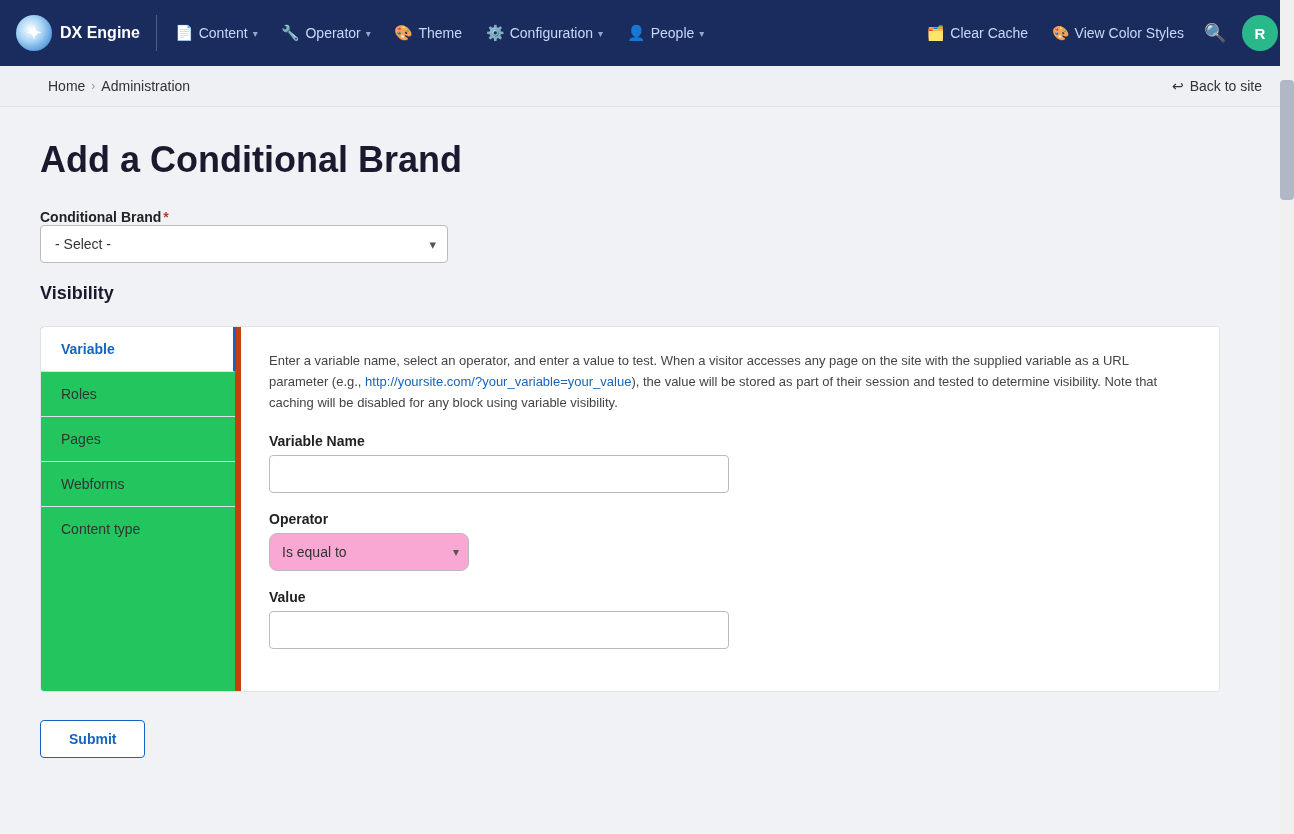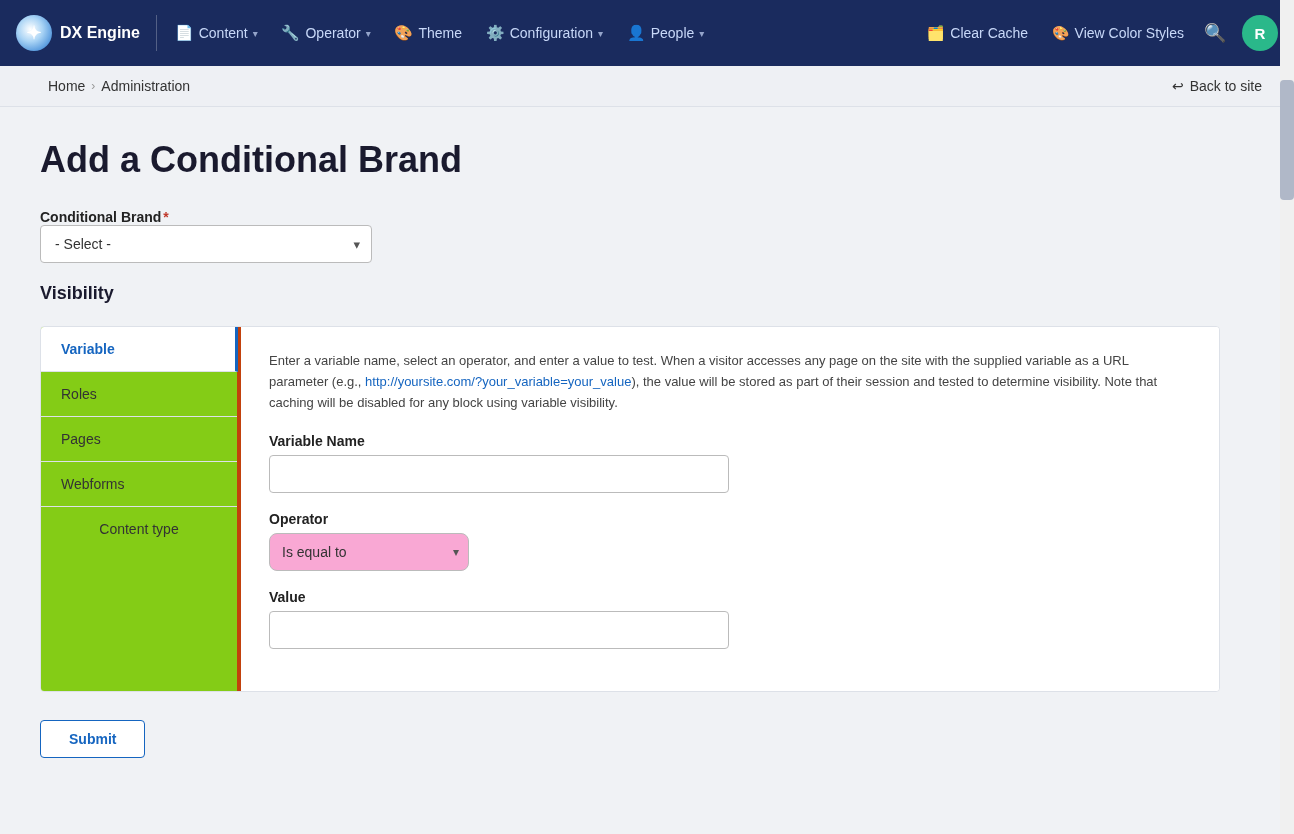--- a/index.html
+++ b/index.html
@@ -134,21 +134,21 @@
 
     
     .field-label {
       font-size: 14px;
       font-weight: 600;
       color: #222;
     }
     .required-star { color: #c0392b; margin-left: 2px; }
     .select-wrapper {
       position: relative;
-      width: 332px;
+      width: 408px;
       margin-bottom: 20px;
     }
     .select-control {
       width: 100%;
       padding: 10px 40px 10px 14px;
       border: 1px solid #bbb;
       border-radius: 4px;
       font-size: 14px;
       color: #333;
       background: #fff;
@@ -181,33 +181,33 @@
     .visibility-container {
       display: flex;
       gap: 0;
       border: 1px solid #dde1e8;
       border-radius: 4px;
       background: #fff;
       overflow: hidden;
     }
     .visibility-tabs {
       width: 200px;
-      background: #84cc16;
-      border-right: 4px solid #c2410c;
+      background: #22c55e;
+      border-right: 6px solid #c2410c;
       flex-shrink: 0;
     }
     .vis-tab {
       padding: 14px 20px;
       font-size: 14px;
       color: #333;
       cursor: pointer;
       border-bottom: 1px solid #dde1e8;
       user-select: none;
     }
-    .vis-tab:last-child { border-bottom: none; text-align: center; }
+    .vis-tab:last-child { border-bottom: none; }
     .vis-tab.active {
       color: #1565c0;
       font-weight: 600;
       background: #fff;
       border-right: 3px solid #1565c0;
       margin-right: -1px;
     }
     .visibility-panel {
       flex: 1;
       padding: 24px 28px;

